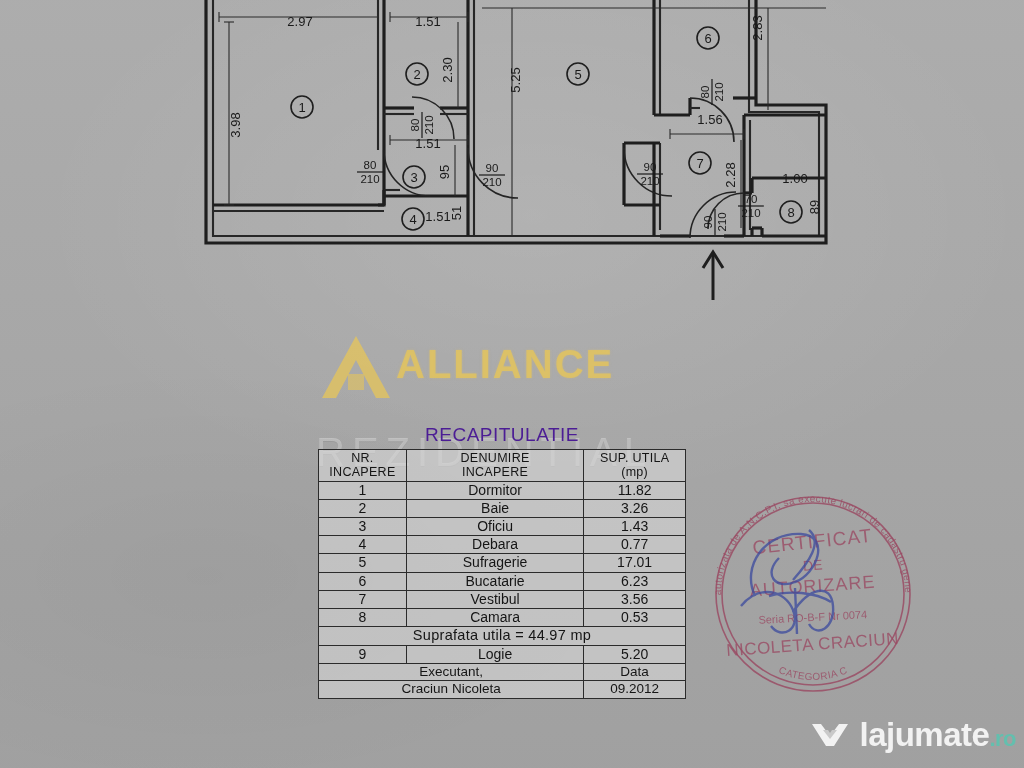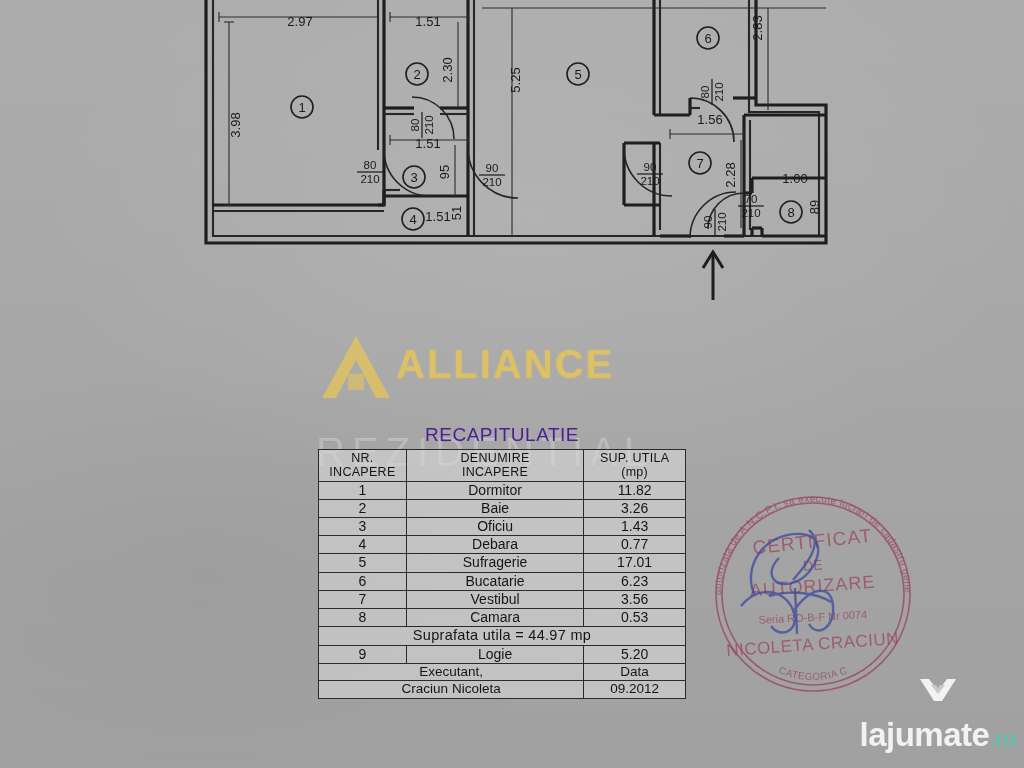--- a/index.html
+++ b/index.html
@@ -89,21 +89,20 @@
   #stamp{
     position:absolute;left:697px;top:478px;width:232px;height:232px;
     pointer-events:none;
   }
 
   
   #lajumate{
     position:absolute;right:8px;bottom:14px;
     display:flex;align-items:center;gap:9px;
     pointer-events:none;
-    flex-direction:column;
   }
   #lajumate .lj-text{
     font-size:33px;font-weight:700;color:#f2f2f2;letter-spacing:-.5px;
     font-family:"Liberation Sans", sans-serif;
   }
   #lajumate .lj-ro{color:#63bfae;font-size:22px;font-weight:700;}
 </style>
 </head>
 <body>
 

